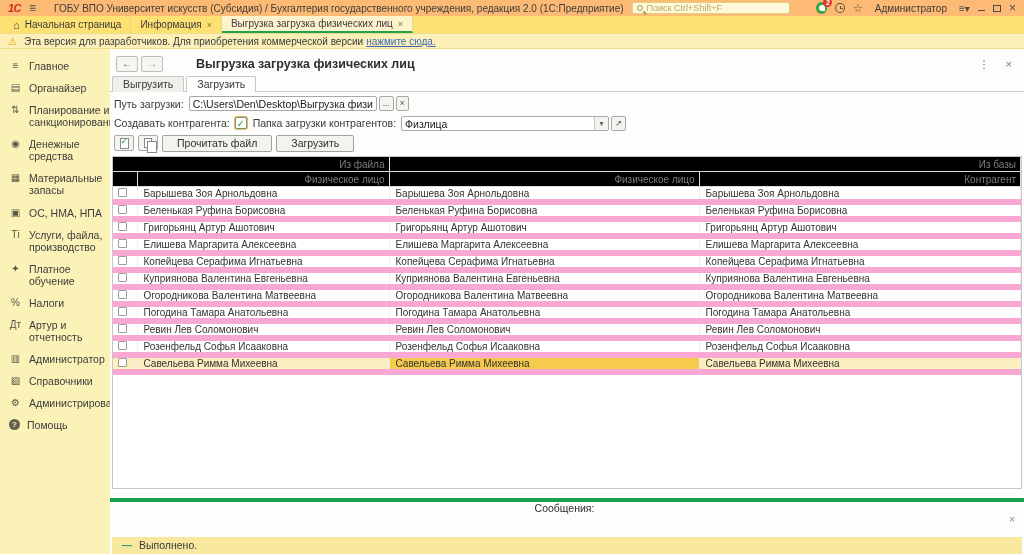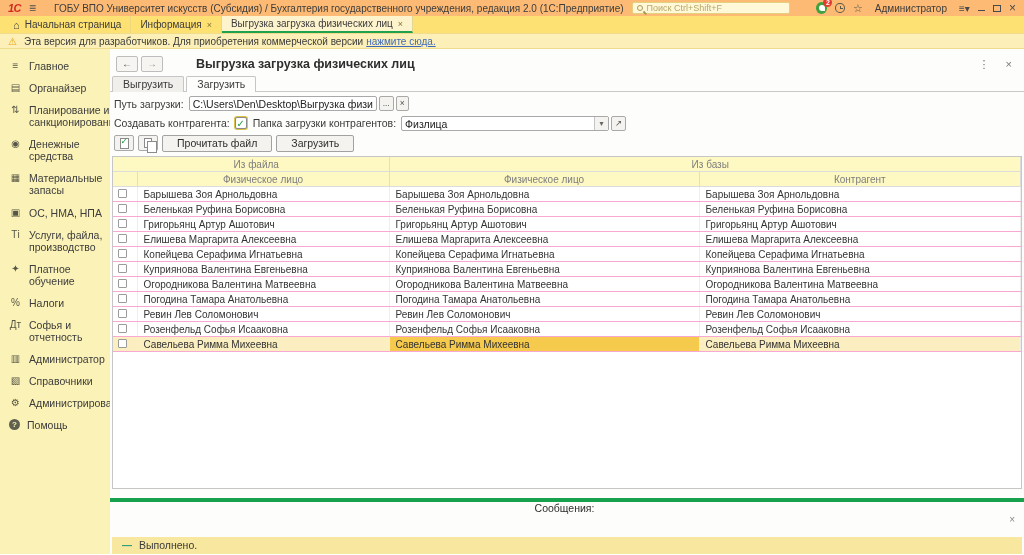--- a/index.html
+++ b/index.html
@@ -79,23 +79,23 @@
   .icon-btn { width:20px; height:16px; border:1px solid #a9a9a9; border-radius:2px; background:#f4f3ef; display:inline-flex; align-items:center; justify-content:center; cursor:pointer; }
   .doc { width:9px; height:11px; border:1px solid #8a8a8a; background:#fff; position:relative; }
   .doc .chk { position:absolute; left:0; top:-3px; color:#1f9e3c; font-size:9px; font-weight:bold; }
   .docs { width:8px; height:10px; border:1px solid #8a8a8a; background:#fff; position:relative; }
   .docs::after { content:""; position:absolute; left:2px; top:2px; width:8px; height:10px; border:1px solid #8a8a8a; background:#fff; }
   .push-btn { height:17px; border:1px solid #a2a2a2; border-radius:2px; background:#f4f3ef; font-size:10.5px; font-family:inherit; color:#2e2e2e; padding:0 14px; cursor:pointer; }
 
   
   .grid-box { margin:4px 2px 0 2px; border:1px solid #c6c6c6; height:348px; background:#fff; overflow:hidden; }
   table.grid { border-collapse:collapse; width:100%; table-layout:fixed; }
-  table.grid th { background:#fef9c3; color:#7d7d7d; font-weight:normal; font-size:10px; text-align:center; height:15px; padding:0 4px; border-bottom:1px solid #dcdcdc; border-right:1px solid #dcdcdc; }
+  table.grid th { background:#000000; color:#7d7d7d; font-weight:normal; font-size:10px; text-align:right; height:15px; padding:0 4px; border-bottom:1px solid #dcdcdc; border-right:1px solid #dcdcdc; }
   table.grid th.group { padding-left:15px; }
-  table.grid td { height:15px; font-size:10px; color:#333; padding:0 4px 0 6px; border-bottom:1px solid #f9a8d4; border-right:1px solid #eeeeee; overflow:hidden; white-space:nowrap; }
+  table.grid td { height:15px; font-size:10px; color:#333; padding:0 4px 0 6px; border-bottom:6px solid #f9a8d4; border-right:1px solid #eeeeee; overflow:hidden; white-space:nowrap; }
   table.grid td.cb-cell { padding:0 0 0 5px; }
   .cb { width:9px; height:9px; border:1px solid #9b9b9b; border-radius:1px; background:#fff; display:inline-block; cursor:pointer; }
   tr.sel td { background:#fbeec1; }
   tr.sel td.cell-active { background:#f6ca4c; }
 
   
   .splitter { height:4px; background:#17a14d; margin-top:9px; cursor:row-resize; }
   .msg-head { height:37px; display:flex; align-items:center; padding:0 9px 0 4px; font-size:10.5px; color:#2e2e2e;flex-direction:column; }
   .msg-close { margin-left:auto; color:#888; font-size:10px; cursor:pointer; }
   .msg-row { height:17px; background:#f8e79f; margin:0 2px; display:flex; align-items:center; padding-left:10px; font-size:10.5px; color:#3a3a3a; cursor:pointer; }
@@ -179,21 +179,21 @@
         <div class="sb-item">
           <span class="sb-ico">✦</span>
           <span>Платное обучение</span>
         </div>
         <div class="sb-item">
           <span class="sb-ico">%</span>
           <span>Налоги</span>
         </div>
         <div class="sb-item">
           <span class="sb-ico">Дт</span>
-          <span>Софья и отчетность</span>
+          <span>Артур и отчетность</span>
         </div>
         <div class="sb-item">
           <span class="sb-ico">▥</span>
           <span>Администратор</span>
         </div>
         <div class="sb-item">
           <span class="sb-ico">▧</span>
           <span>Справочники</span>
         </div>
         <div class="sb-item">

